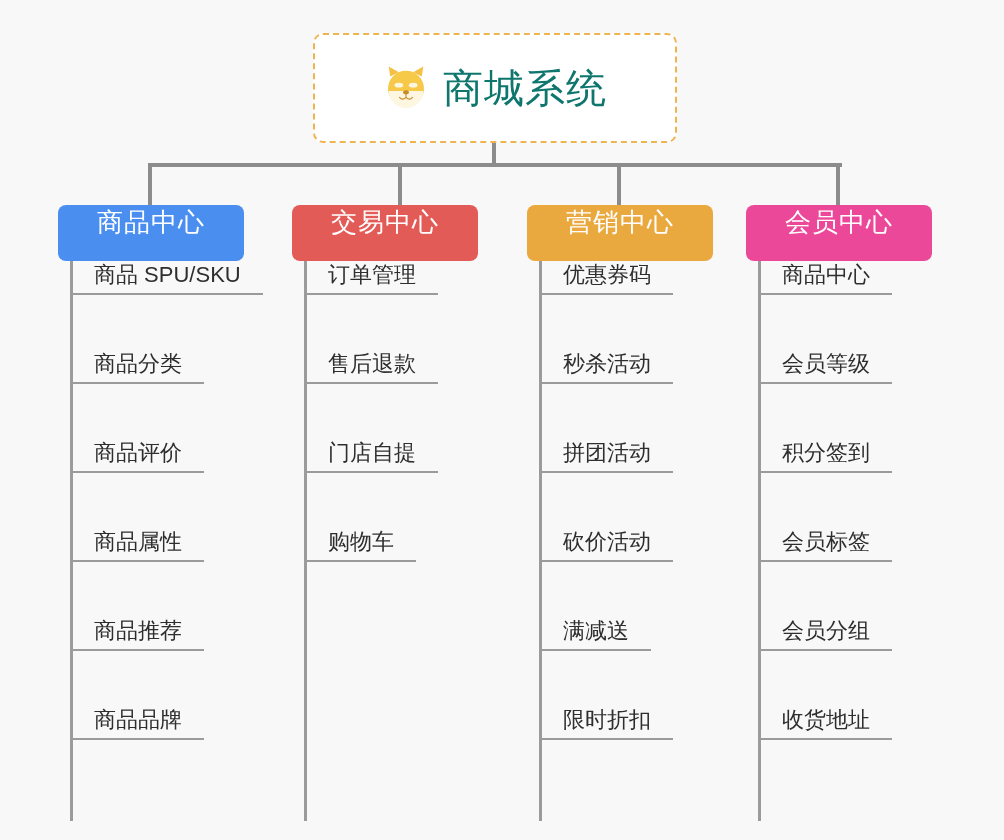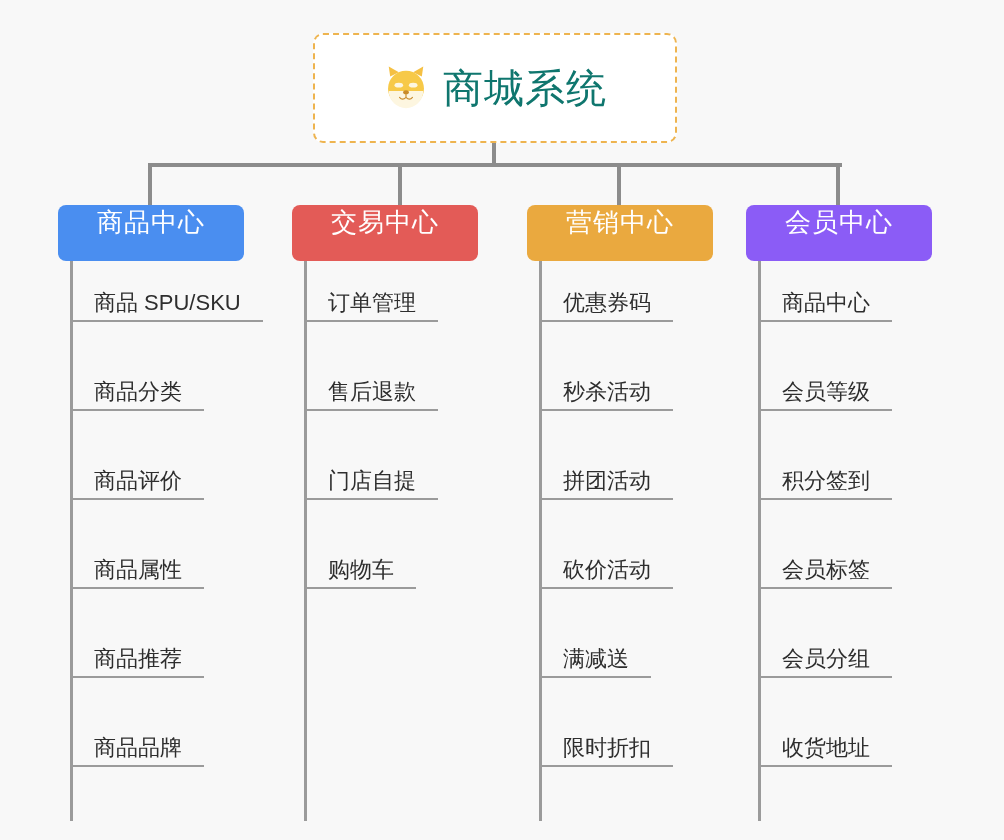--- a/index.html
+++ b/index.html
@@ -101,21 +101,21 @@
   .leaf-spine {
     position: absolute;
     left: 12px;
     top: 0;
     width: 3px;
     background: #9b9b9b;
   }
   .leaf-item {
     height: 89px;
     display: flex;
-    align-items: center;
+    align-items: flex-start;
     box-sizing: border-box;
   }
   .leaf-label {
     display: inline-block;
     padding: 0 22px 4px 22px;
     border-bottom: 2px solid #9b9b9b;
     font-size: 22px;
     color: #2e2e2e;
     white-space: nowrap;
     line-height: 1.25;
@@ -220,21 +220,21 @@
           </div>
           <div class="leaf-item">
             <span class="leaf-label">满减送</span>
           </div>
           <div class="leaf-item">
             <span class="leaf-label">限时折扣</span>
           </div>
         </div>
       </div>
       <div class="cat-col" style="left: 746px; width: 186px;">
-        <div class="cat-box" style="background: #8b5cf6;">
+        <div class="cat-box" style="background: #ec4899;">
           <span>会员中心</span>
         </div>
         <div class="leaf-wrap">
           <div class="leaf-spine" style="height: 560px;"></div>
           <div class="leaf-item">
             <span class="leaf-label">商品中心</span>
           </div>
           <div class="leaf-item">
             <span class="leaf-label">会员等级</span>
           </div>

